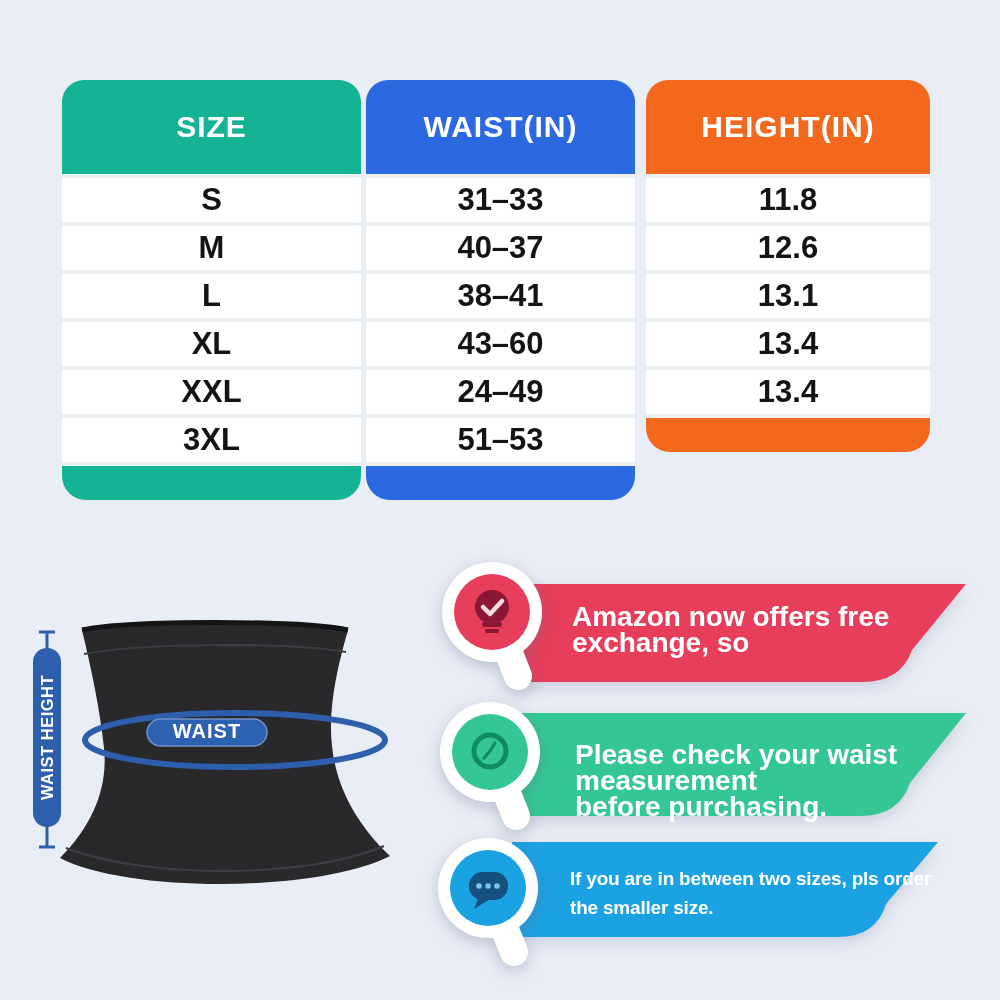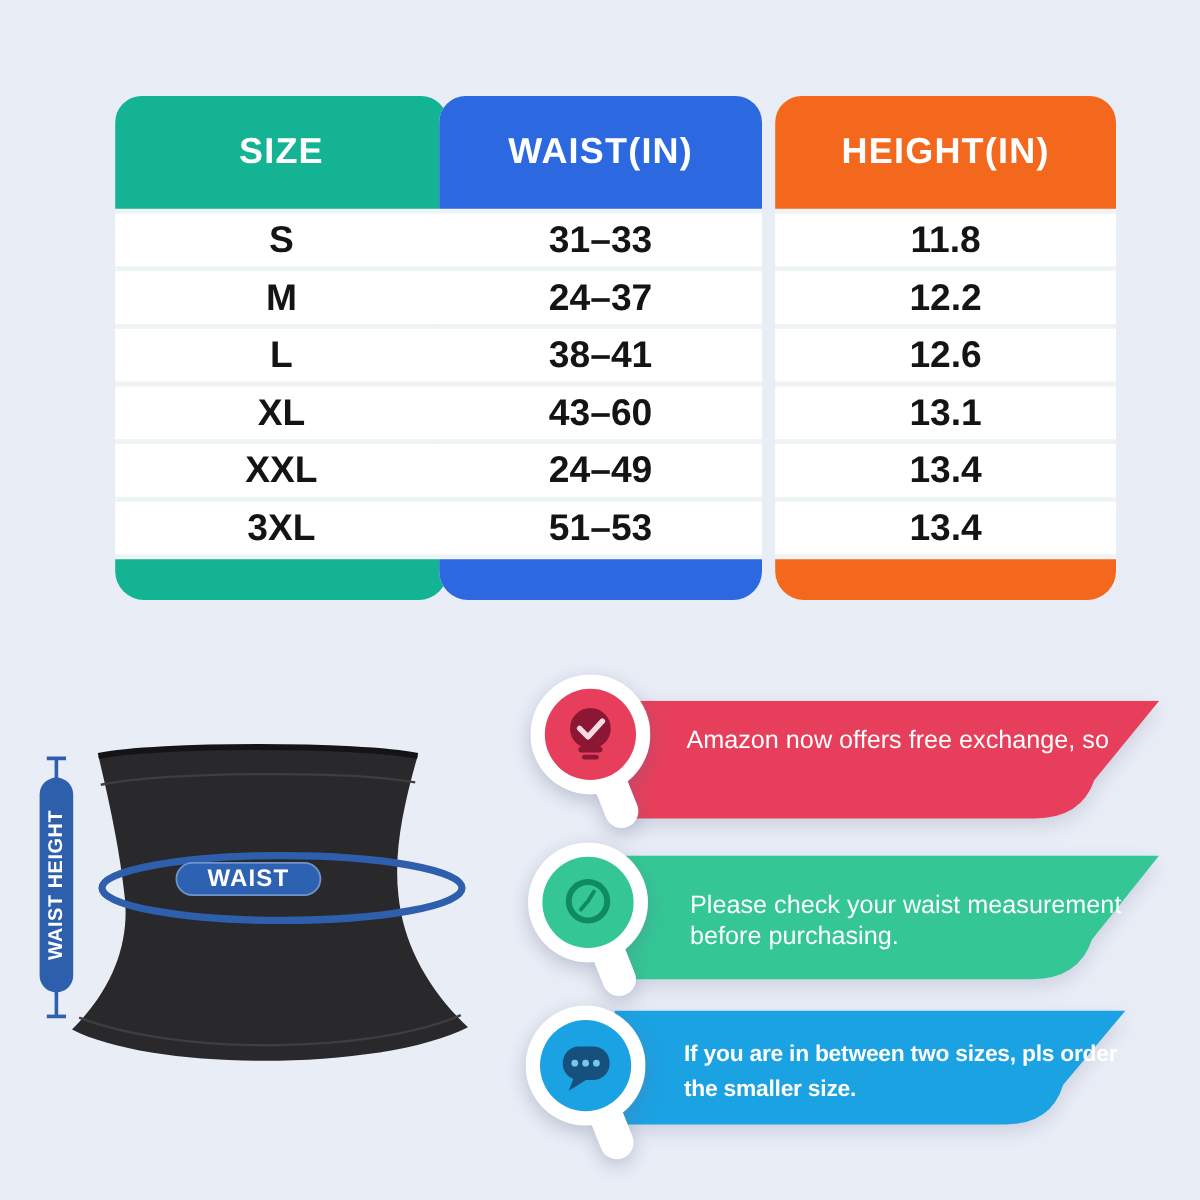--- a/index.html
+++ b/index.html
@@ -31,61 +31,60 @@
   .c-blue   { background:#2c69e1; }
   .c-orange { background:#f3681d; }
 
   
   .callout { position:absolute; width:540px; height:140px; }
   .callout svg { position:absolute; }
   .banner { filter:drop-shadow(0 6px 8px rgba(100,110,140,.22)); }
   .badge  { filter:drop-shadow(0 5px 8px rgba(100,110,140,.35)); }
   .callout-text {
     position:absolute; z-index:3; color:#ffffff;
-    font-size:21px; line-height:26px; font-weight:400;
+    font-size:28px; line-height:26px; font-weight:700;
   }
   .callout-text span { display:block; }
   .callout-bold { font-size:19px; line-height:29px; font-weight:bold; letter-spacing:-0.2px; }
 
   
   .diagram { position:absolute; left:20px; top:596px; }
 </style>
 </head>
 <body>
 
 <div id="canvas">
 
   <section>
 
-    <div class="col" style="left:96px; width:277px;">
+    <div class="col" style="left:62px; width:299px;">
       <div class="col-header c-green">SIZE</div>
       <div class="cell">S</div>
       <div class="cell">M</div>
       <div class="cell">L</div>
       <div class="cell">XL</div>
       <div class="cell">XXL</div>
       <div class="cell">3XL</div>
       <div class="col-footer c-green"></div>
     </div>
 
     <div class="col" style="left:366px; width:269px;">
       <div class="col-header c-blue">WAIST(IN)</div>
       <div class="cell">31–33</div>
-      <div class="cell">24–37</div>
+      <div class="cell">40–37</div>
       <div class="cell">38–41</div>
       <div class="cell">43–60</div>
       <div class="cell">24–49</div>
       <div class="cell">51–53</div>
       <div class="col-footer c-blue"></div>
     </div>
 
     <div class="col" style="left:646px; width:284px;">
       <div class="col-header c-orange">HEIGHT(IN)</div>
       <div class="cell">11.8</div>
-      <div class="cell">12.2</div>
       <div class="cell">12.6</div>
       <div class="cell">13.1</div>
       <div class="cell">13.4</div>
       <div class="cell">13.4</div>
       <div class="col-footer c-orange"></div>
     </div>
 
   </section>
 
   <div class="diagram">

